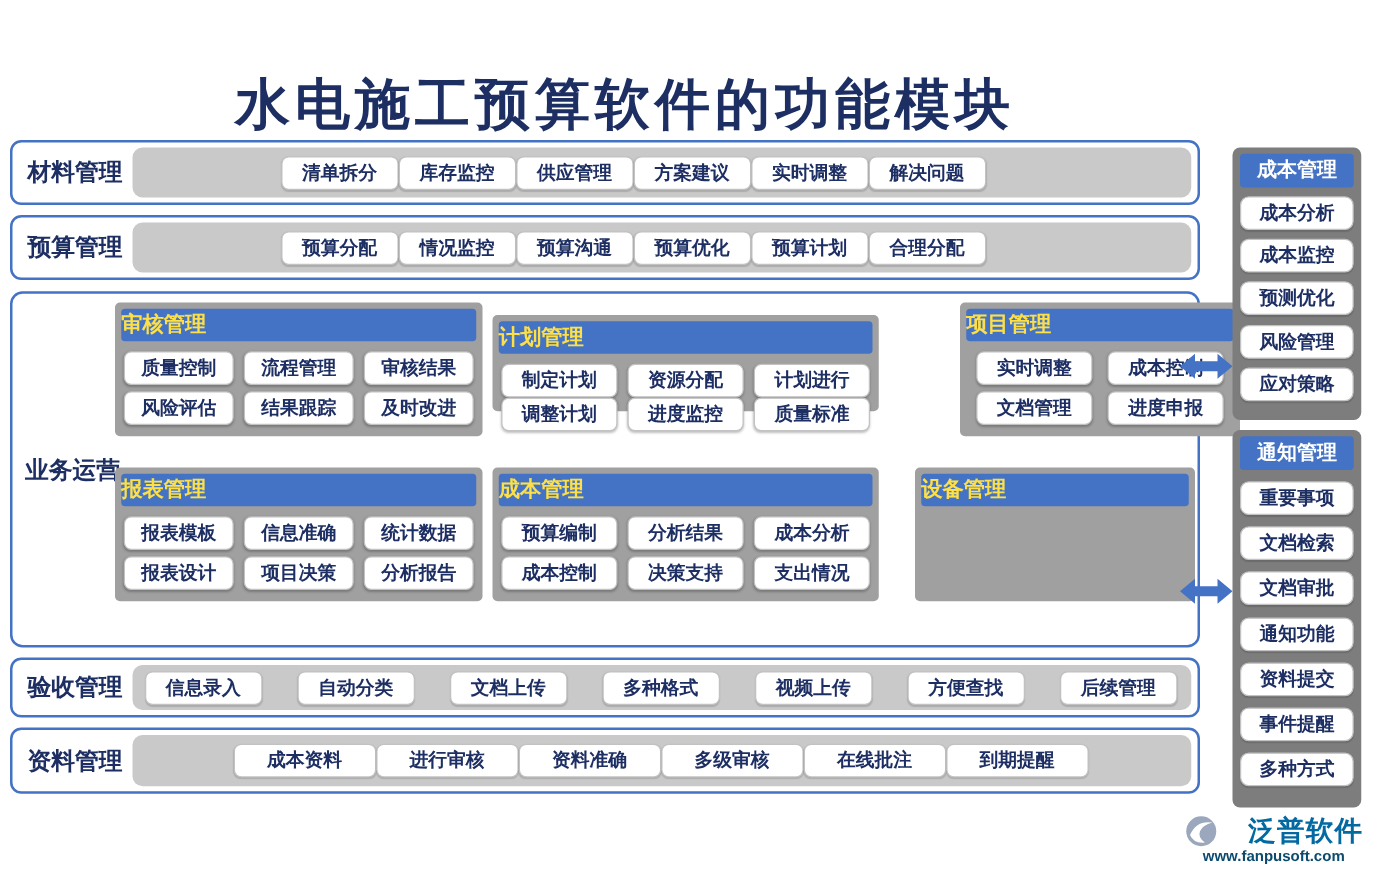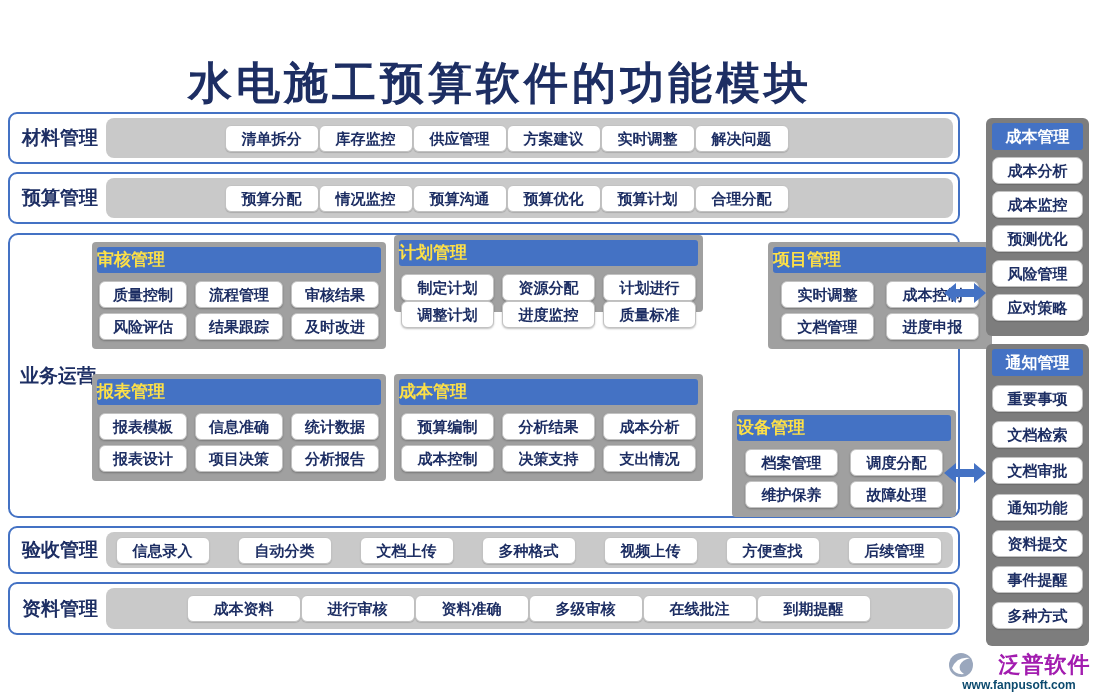--- a/index.html
+++ b/index.html
@@ -28,25 +28,25 @@
   #band-accept    { top:526px; height:48px; }
   #band-docs      { top:582px; height:53px; }
 
   
   .bizbox { position:absolute; left:8px; top:233px; width:952px; height:285px;
             border:2px solid #4472c4; border-radius:10px; background:#fff; }
   .bizbox .band-label { left:10px; }
 
   .panel { position:absolute; background:#a0a0a0; border-radius:4px; padding:5px; }
   .p0 { left:82px;  top:7px;   width:294px; height:107px; }
-  .p1 { left:384px; top:0;   width:309px; height:77px; }
+  .p1 { left:384px; top:17px;   width:309px; height:77px; }
   .p2 { left:722px; top:7px;   width:224px; height:107px;margin-left:36px; }
   .p3 { left:82px;  top:139px; width:294px; height:107px; }
   .p4 { left:384px; top:139px; width:309px; height:107px; }
-  .p5 { left:722px; top:139px; width:224px; height:107px;margin-top:36px; }
+  .p5 { left:722px; top:139px; width:224px; height:107px; }
   .panel-head { height:26px; background:#4472c4; border-radius:3px; color:#fde047;
                 font-size:17px; font-weight:bold; text-align:left; line-height:26px; }
   .panel-body { display:flex; flex-wrap:wrap; justify-content:space-between; align-content:space-between;
                 padding:8px 2px 4px 2px; height:calc(100% - 26px); }
   .panel-body .chip { font-size:15px; height:27px; line-height:25px; padding:0; box-shadow:0 1px 2px rgba(0,0,0,0.25); }
   .cols3 .chip { flex:0 0 31.5%; }
   .cols2 .chip { flex:0 0 44%; margin:0 3%; }
 
   
   .side-panel { position:absolute; left:986px; width:103px; background:#7d7d7d; border-radius:6px;
@@ -59,21 +59,21 @@
   .side-body .chip { font-size:15px; padding:0 4px; height:27px; line-height:25px; border-radius:7px; }
 
   
   .dbl-arrow { position:absolute; width:42px; height:24px; }
   #arrow-top { left:944px; top:281px; }
   #arrow-bottom { left:944px; top:461px; }
 
   
   .logo { position:absolute; right:6px; top:650px; width:150px; text-align:center; }
   .logo-row { display:flex; align-items:center; justify-content:center; gap:4px; }
-  .logo-name { font-size:22px; font-weight:bold; color:#a21caf; letter-spacing:1px;margin-left:21px; }
+  .logo-name { font-size:22px; font-weight:bold; color:#0369a1; letter-spacing:1px;margin-left:21px; }
   .logo-url { font-size:12px; font-weight:bold; color:#0c4a6e; margin-top:-2px; }
 </style>
 </head>
 <body>
 
 <div class="page">
 
   <div class="title">水电施工预算软件的功能模块</div>
 
   <div class="band" id="band-materials">
@@ -156,26 +156,20 @@
           <span class="chip">分析结果</span>
           <span class="chip">成本分析</span>
           <span class="chip">成本控制</span>
           <span class="chip">决策支持</span>
           <span class="chip">支出情况</span>
         </div>
     </div>
 
     <div class="panel p5">
       <div class="panel-head">设备管理</div>
-      <div class="panel-body cols2">
-          <span class="chip">档案管理</span>
-          <span class="chip">调度分配</span>
-          <span class="chip">维护保养</span>
-          <span class="chip">故障处理</span>
-        </div>
     </div>
   </div>
 
   <div class="band" id="band-accept">
     <div class="band-label">验收管理</div>
     <div class="band-tray tray-pad-narrow">
         <span class="chip">信息录入</span>
         <span class="chip">自动分类</span>
         <span class="chip">文档上传</span>
         <span class="chip">多种格式</span>

